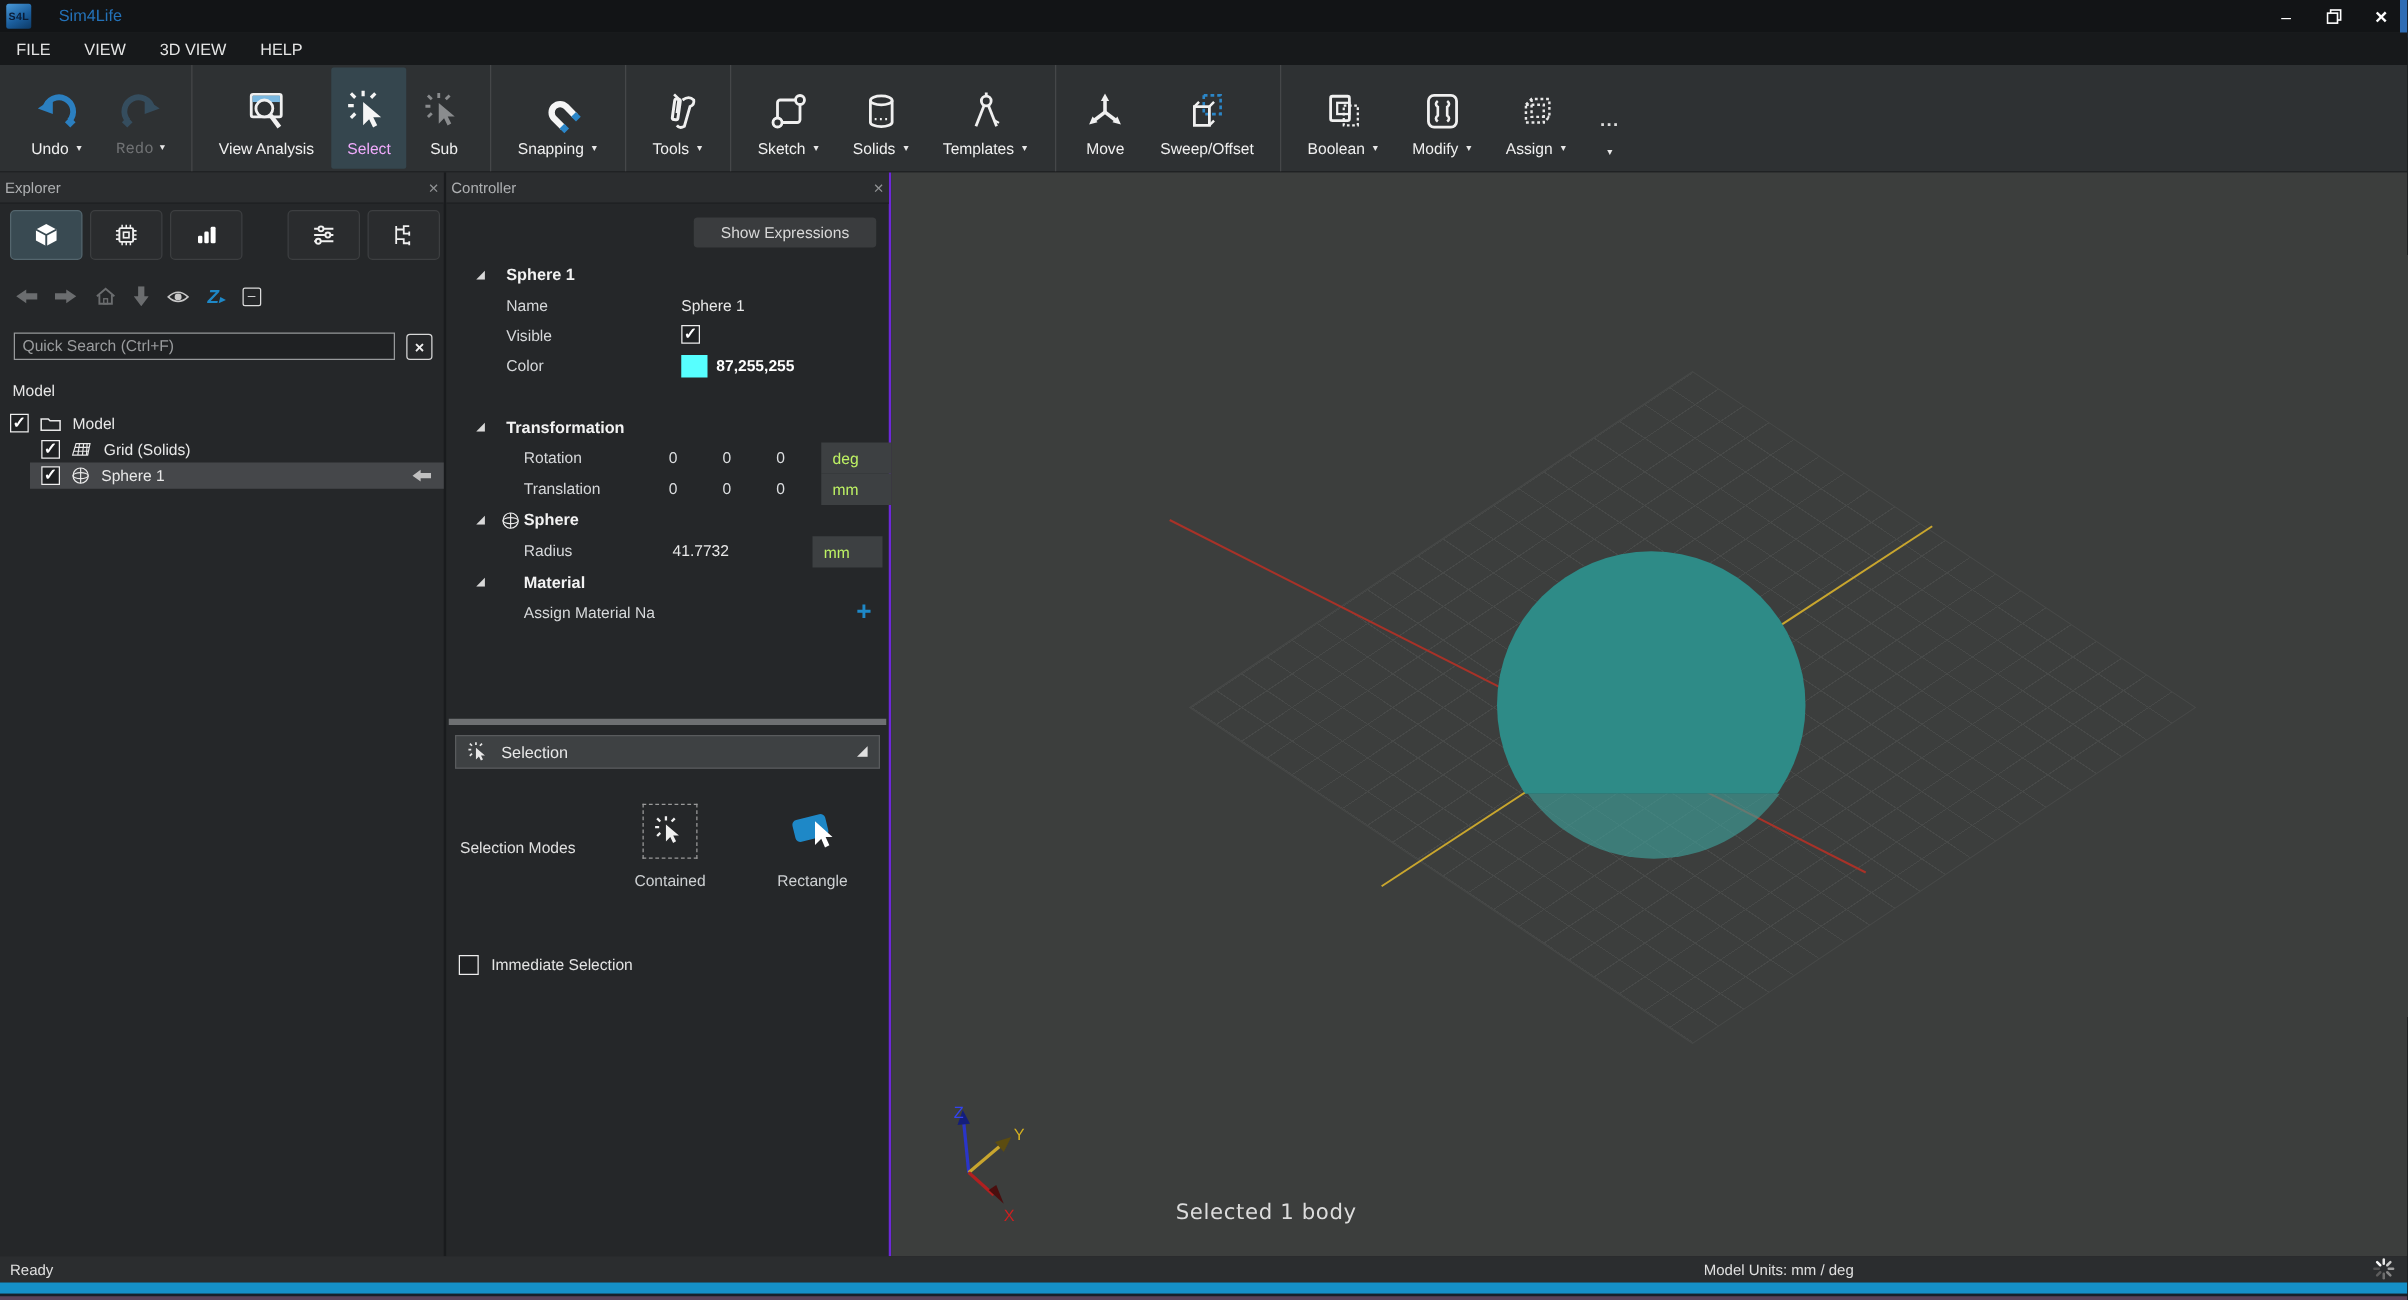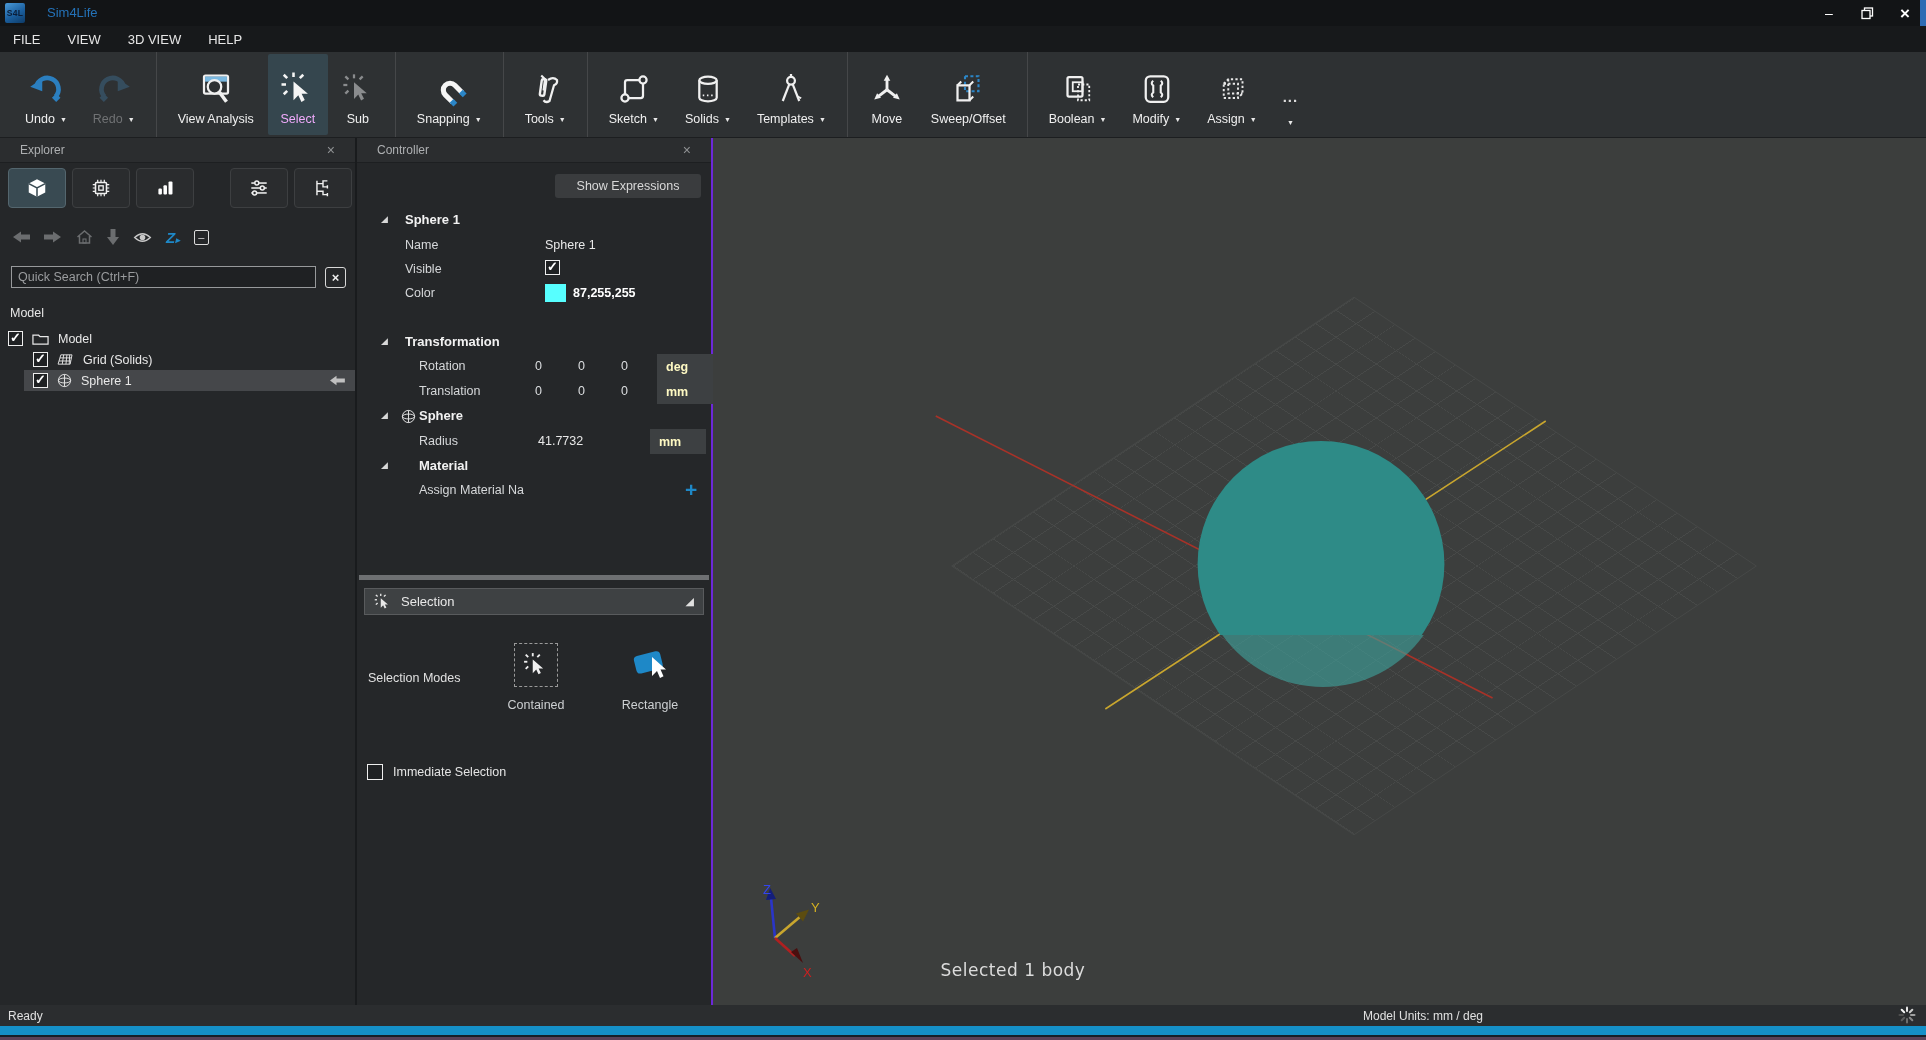--- a/index.html
+++ b/index.html
@@ -29,33 +29,33 @@
            display:flex;align-items:stretch;padding-left:4px;border-bottom:1px solid #1c1e20;}
   .tgroup{display:flex;padding:0 8px;}
   .tgroup + .tgroup{border-left:1px solid #454749;}
   .tbtn{display:flex;flex-direction:column;align-items:center;justify-content:flex-end;
         padding:5px 12px 9px;margin:2px 1px;border-radius:2px;position:relative;}
   .ticon{height:46px;display:flex;align-items:center;justify-content:center;}
   .tlabel{font-size:12.5px;color:#f0f0f0;display:flex;align-items:center;gap:5px;white-space:nowrap;}
   .caret{font-size:7px;color:#e8e8e8;line-height:1;}
   .tbtn.active{background:#35464e;}
   .tbtn.active .tlabel{color:#f0abfc;}
-  .tbtn.disabled .tlabel{color:#707274;}
+  .tbtn.disabled .tlabel{color:#707274;font-family:Liberation Mono, monospace;}
   .tbtn.disabled .ticon{opacity:.45;}
   .ellipsis-icon{font-size:15px;color:#dcdcdc;font-weight:bold;letter-spacing:1px;}
 
   
   .main{position:absolute;top:138px;left:0;height:867px;right:0;display:flex;}
   .panel{position:relative;background:#252729;}
   .explorer{width:357px;border-right:2px solid #191b1d;}
   .controller{width:356px;border-right:2px solid #6d28d9;}
   .viewport{flex:1;background:#3c3e3d;position:relative;overflow:hidden;}
 
   .phead{position:absolute;top:0;left:0;right:0;height:25px;background:#2b2d2f;
-         display:flex;align-items:center;padding:0 20px;font-size:12px;color:#aeb0b2;
+         display:flex;align-items:center;padding:0 4px;font-size:12px;color:#aeb0b2;
          border-bottom:1px solid #1d1f21;}
   .pclose{margin-left:auto;color:#909294;font-size:14px;line-height:1;}
 
   
   .etabs{position:absolute;top:30px;left:8px;display:flex;gap:6px;}
   .etab{width:58px;height:40px;border:1px solid #3d3f41;border-radius:4px;background:#2a2c2e;
         display:flex;align-items:center;justify-content:center;}
   .etab.active{background:#394a52;border-color:#54666e;}
   .etab.gap{margin-left:30px;}
   .enav{position:absolute;top:88px;left:12px;display:flex;gap:14px;align-items:center;height:22px;}
@@ -90,22 +90,22 @@
   .tri{position:absolute;left:24px;top:7px;font-size:9px;color:#d8d8d8;line-height:1;}
   .gicon{position:absolute;left:44px;top:5px;}
   .prow{position:absolute;left:0;right:0;height:25px;font-size:12.5px;color:#d6d8da;}
   .plabel{position:absolute;left:48px;top:5px;}
   .plabel.deep{left:62px;}
   .pval{position:absolute;left:188px;top:5px;color:#e8e8e8;}
   .pval.bold{font-weight:bold;color:#ffffff;}
   .swatch{position:absolute;left:188px;top:3px;width:21px;height:18px;}
   .vcols{position:absolute;left:160px;top:5px;display:flex;}
   .vcols span{width:43px;text-align:center;color:#dcdee0;}
-  .unitbox{position:absolute;width:56px;height:25px;background:#3d4042;color:#fef9c3;
-           display:flex;align-items:center;padding-left:9px;font-weight:bold;}
+  .unitbox{position:absolute;width:56px;height:25px;background:#3d4042;color:#bef264;
+           display:flex;align-items:center;padding-left:9px;}
   .slider{position:absolute;left:182px;top:4px;width:126px;height:17px;background:#fafafa;border:1px solid #7e8082;}
   .shandle{position:absolute;right:1px;top:1px;bottom:1px;width:13px;background:#1b86c5;}
   .plusbtn{position:absolute;left:328px;top:0px;color:#1e88c7;font-size:21px;font-weight:bold;line-height:24px;}
   .hsplit{position:absolute;top:437px;left:2px;right:2px;height:5px;background:#6e7072;}
   .selhead{position:absolute;top:450px;left:7px;right:7px;height:27px;background:#3e4143;
            border:1px solid #595b5d;display:flex;align-items:center;padding:0 9px;gap:9px;}
   .selhead .sh-label{font-size:13px;color:#e8e8e8;}
   .selhead .shtri{margin-left:auto;font-size:11px;color:#e0e0e0;line-height:1;}
   .selmodes-label{position:absolute;top:533px;left:11px;font-size:12.5px;color:#e0e0e0;}
   .mode{position:absolute;top:505px;width:90px;display:flex;flex-direction:column;align-items:center;gap:11px;}

